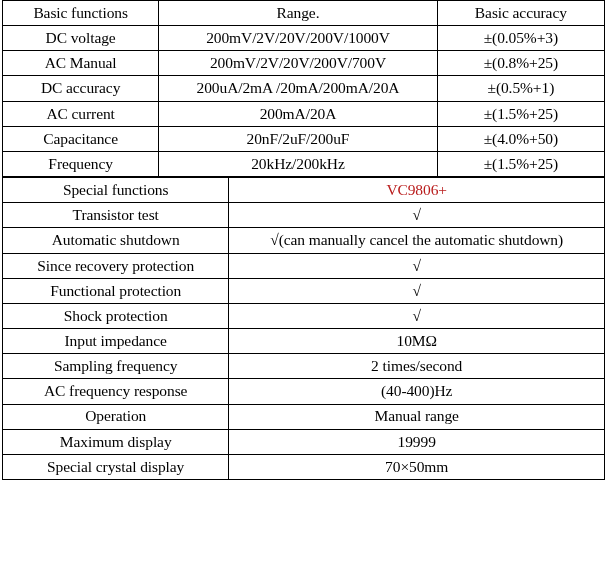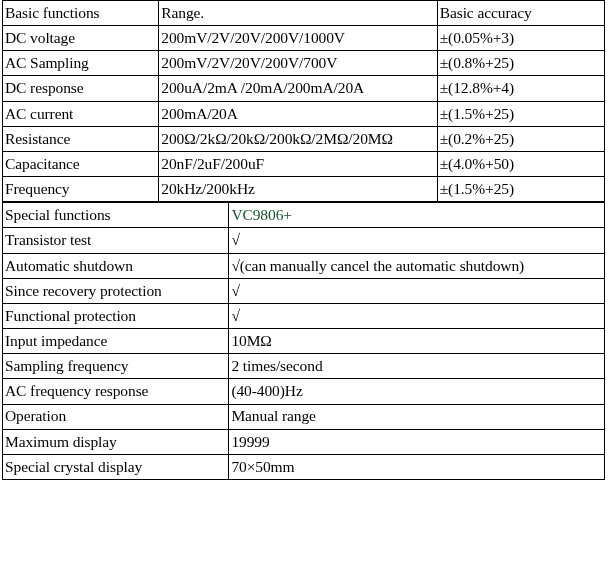--- a/index.html
+++ b/index.html
@@ -29,38 +29,39 @@
     margin: 0 0 0 2px;
     width: 603px;
     border: 0;
   }
 
   .tbl tr { height: 25.17px; }
 
   .tbl td {
     border: 1px solid #000000;
     padding: 0 2px;
+    text-align: center;
     vertical-align: middle;
     font-size: 15.5px;
     line-height: 1.05;
     white-space: nowrap;
     overflow: hidden;
     letter-spacing: -0.1px;
   }
 
   
   .col-func   { width: 156px; }
   .col-range  { width: 278px; }
   .col-acc    { width: 167px; }
 
   
   .col-spec   { width: 226px; }
   .col-value  { width: 375px; }
 
-  .accent-text { color: #14532d; margin-top: 16px; }
+  .accent-text { color: #b91c1c; margin-top: 16px; }
 
   .cell-left {
     text-align: left;
     padding-left: 4px;
   }
 
   .radical {
     font-family: "Liberation Serif", "DejaVu Serif", serif;
     font-size: 16px;
   }
@@ -81,38 +82,33 @@
         <td>Basic functions</td>
         <td>Range.</td>
         <td>Basic accuracy</td>
       </tr>
       <tr>
         <td>DC voltage</td>
         <td>200mV/2V/20V/200V/1000V</td>
         <td>±(0.05%+3)</td>
       </tr>
       <tr>
-        <td>AC Sampling</td>
+        <td>AC Manual</td>
         <td>200mV/2V/20V/200V/700V</td>
         <td>±(0.8%+25)</td>
       </tr>
       <tr>
-        <td>DC response</td>
+        <td>DC accuracy</td>
         <td>200uA/2mA /20mA/200mA/20A</td>
-        <td>±(12.8%+4)</td>
+        <td>±(0.5%+1)</td>
       </tr>
       <tr>
         <td>AC current</td>
         <td>200mA/20A</td>
         <td>±(1.5%+25)</td>
-      </tr>
-      <tr>
-        <td>Resistance</td>
-        <td>200Ω/2kΩ/20kΩ/200kΩ/2MΩ/20MΩ</td>
-        <td>±(0.2%+25)</td>
       </tr>
       <tr>
         <td>Capacitance</td>
         <td>20nF/2uF/200uF</td>
         <td>±(4.0%+50)</td>
       </tr>
       <tr>
         <td>Frequency</td>
         <td>20kHz/200kHz</td>
         <td>±(1.5%+25)</td>
@@ -140,20 +136,24 @@
       </tr>
       <tr>
         <td>Since recovery protection</td>
         <td class="radical">√</td>
       </tr>
       <tr>
         <td>Functional protection</td>
         <td class="radical">√</td>
       </tr>
       <tr>
+        <td>Shock protection</td>
+        <td class="radical">√</td>
+      </tr>
+      <tr>
         <td>Input impedance</td>
         <td>10MΩ</td>
       </tr>
       <tr>
         <td>Sampling frequency</td>
         <td>2 times/second</td>
       </tr>
       <tr>
         <td>AC frequency response</td>
         <td>(40-400)Hz</td>

